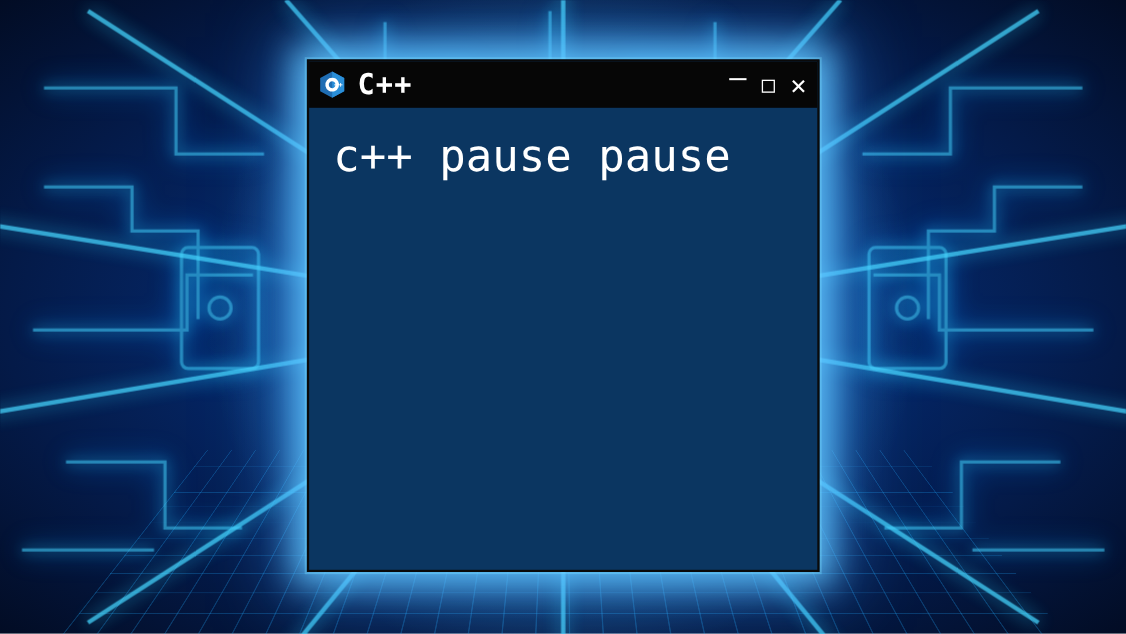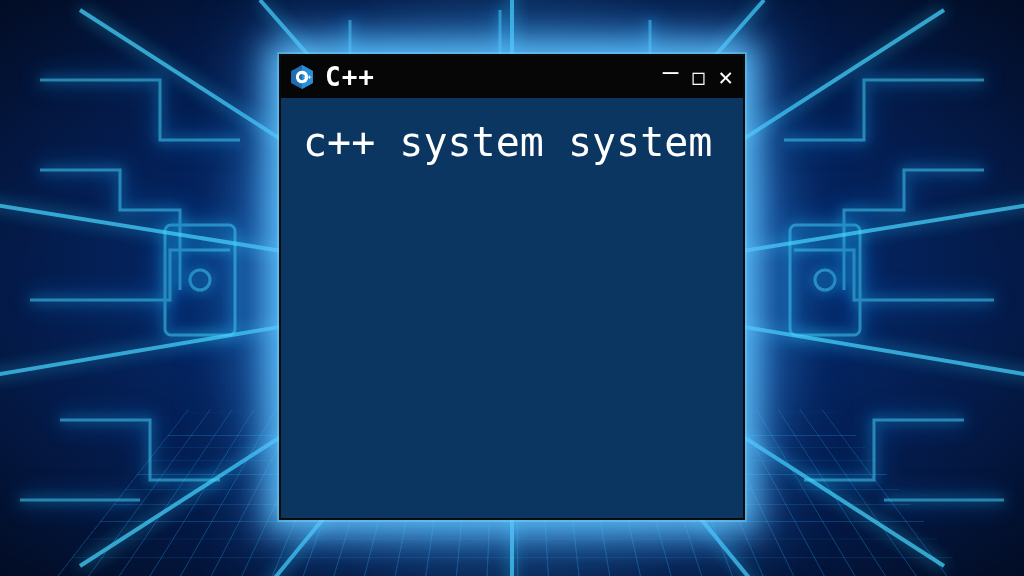--- a/index.html
+++ b/index.html
@@ -143,14 +143,14 @@
         </g>
       </svg>
     </div>
     <div class="title-text">C++</div>
     <div class="win-controls">
       <span class="ctrl min">—</span>
       <span class="ctrl max">□</span>
       <span class="ctrl close">✕</span>
     </div>
   </div>
-  <div class="content">c++ system system</div>
+  <div class="content">c++ pause pause</div>
 </div>
 
 </body></html>

